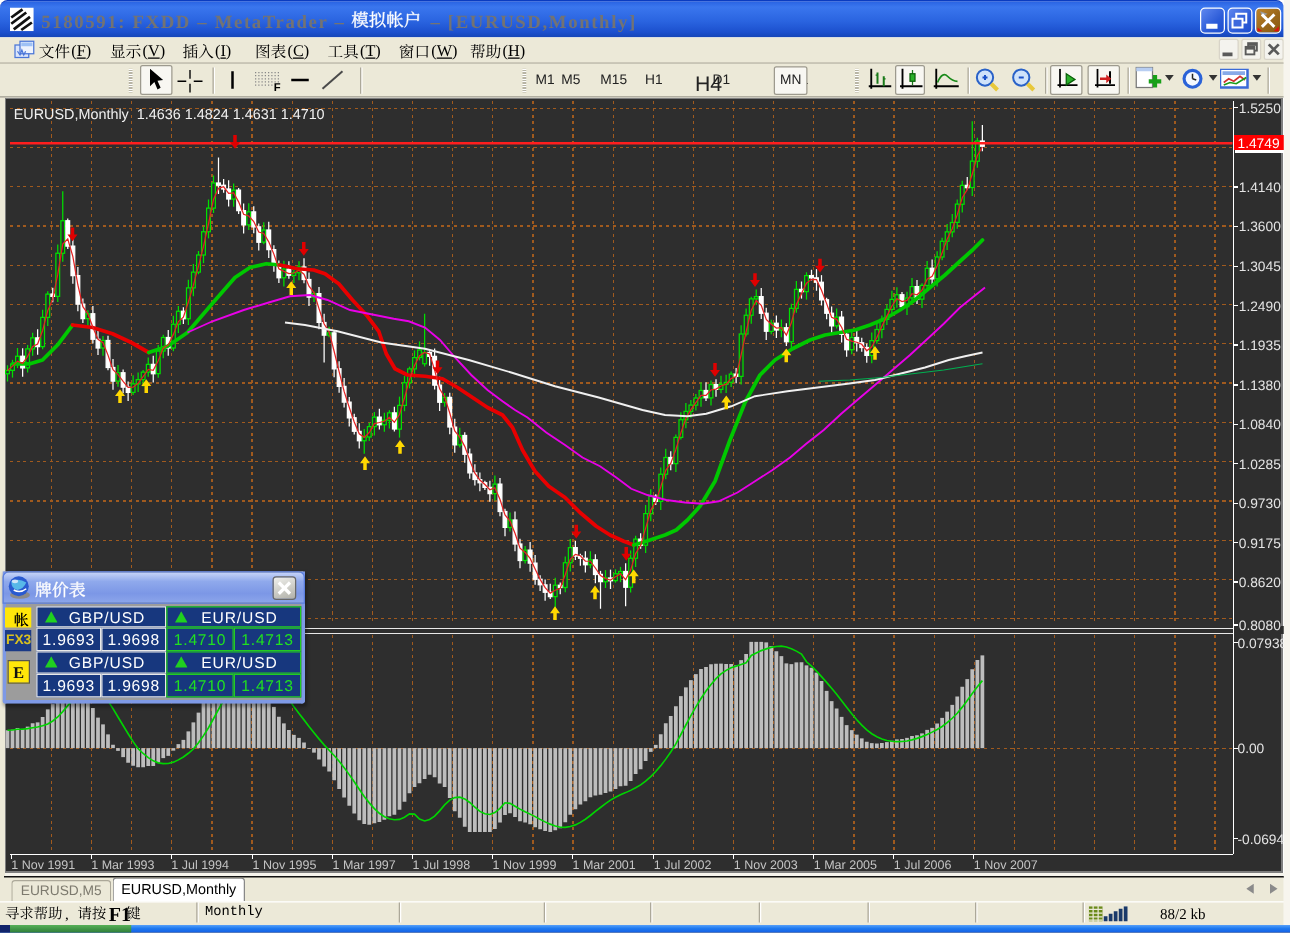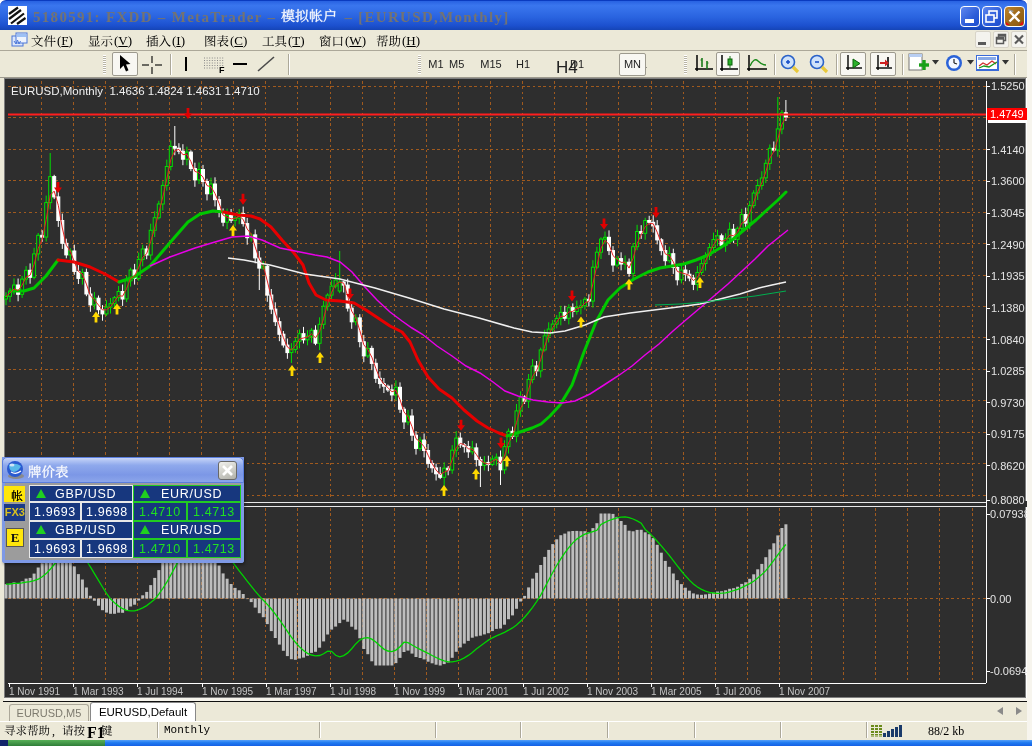--- a/index.html
+++ b/index.html
@@ -1050,21 +1050,21 @@
 <div class="abs" style="left:29px;top:539px;width:52px;height:19px;background:#17377e;border:1px solid #e8e8e8;z-index:22"></div>
 <div class="abs" style="left:81px;top:539px;width:52px;height:19px;background:#17377e;border:1px solid #e8e8e8;z-index:22"></div>
 <div class="abs" style="left:133px;top:539px;width:54px;height:19px;background:#17377e;border:1px solid #22cc22;z-index:22"></div>
 <div class="abs" style="left:187px;top:539px;width:54px;height:19px;background:#17377e;border:1px solid #22cc22;z-index:22"></div>
 <div class="abs" style="left:29px;top:542px;width:52px;text-align:center;color:#fff;font-size:12.5px;letter-spacing:0.6px;z-index:23">1.9693</div>
 <div class="abs" style="left:81px;top:542px;width:52px;text-align:center;color:#fff;font-size:12.5px;letter-spacing:0.6px;z-index:23">1.9698</div>
 <div class="abs" style="left:133px;top:542px;width:54px;text-align:center;color:#20e020;font-size:12.5px;letter-spacing:0.6px;z-index:23">1.4710</div>
 <div class="abs" style="left:187px;top:542px;width:54px;text-align:center;color:#20e020;font-size:12.5px;letter-spacing:0.6px;z-index:23">1.4713</div>
 <div class="abs" style="left:0;top:702px;width:1027px;height:19px;background:#ece9d8"></div>
 <div class="abs" style="left:9px;top:704px;width:80px;height:17px;background:#ece9d8;border:1px solid #aca899;border-bottom:none;border-radius:3px 3px 0 0;color:#7d7a6e;font-size:11px;text-align:center;line-height:16px">EURUSD,M5</div>
-<div class="abs" style="left:90px;top:702px;width:106px;height:19px;background:#fff;border:1px solid #888;border-bottom:none;border-radius:3px 3px 0 0;color:#000;font-size:11.5px;text-align:center;line-height:19px;z-index:5">EURUSD,Default</div>
+<div class="abs" style="left:90px;top:702px;width:106px;height:19px;background:#fff;border:1px solid #888;border-bottom:none;border-radius:3px 3px 0 0;color:#000;font-size:11.5px;text-align:center;line-height:19px;z-index:5">EURUSD,Monthly</div>
 <svg class="abs" style="left:997px;top:707px" width="26" height="9">
     <path d="M6,0 L0,4 L6,8 Z" fill="#8a8a8a"></path>
     <path d="M19,0 L25,4 L19,8 Z" fill="#8a8a8a"></path>
   </svg>
 <div class="abs" style="left:0;top:721px;width:1027px;height:19px;background:#ece9d8;border-top:1px solid #fff"></div>
 <svg style="position:absolute;left:4px;top:723px;z-index:10" width="48" height="15" viewBox="0 -11.73 48 15">
     <path d="M2.691 -2.898 2.576 -2.7944999999999998C3.243 -2.3115 4.0825 -1.4375 4.3125 -0.713C5.2095 -0.161 5.6925 -2.116 2.691 -2.898ZM8.786 -7.1185H2.231L2.3345 -6.785H8.786V-5.3705H1.633L1.7365 -5.0255H8.786V-4.577H8.901C9.154 -4.577 9.5335 -4.7495 9.545 -4.83V-8.4755C9.7635 -8.5215 9.9475 -8.602 10.0165 -8.693999999999999L9.0965 -9.3955L8.671 -8.9355H1.7365L1.8399999999999999 -8.602H8.786ZM10.1775 -4.232 9.613999999999999 -3.519H8.3835V-4.255C8.6365 -4.2895 8.7515 -4.3815 8.786 -4.5424999999999995L7.6129999999999995 -4.669V-3.519H0.575L0.667 -3.1854999999999998H7.6129999999999995V-0.299C7.6129999999999995 -0.1265 7.544 -0.057499999999999996 7.314 -0.057499999999999996C7.0495 -0.057499999999999996 5.6465 -0.1495 5.6465 -0.1495V0.023C6.2444999999999995 0.1035 6.578 0.1955 6.7735 0.322C6.9575 0.4485 7.0264999999999995 0.644 7.0725 0.8855C8.2455 0.782 8.3835 0.3795 8.3835 -0.253V-3.1854999999999998H10.913499999999999C11.063 -3.1854999999999998 11.177999999999999 -3.243 11.2125 -3.3695C10.8215 -3.7375 10.1775 -4.232 10.1775 -4.232Z M18.572499999999998 -9.2575 18.4575 -9.154C18.998 -8.809 19.642 -8.142 19.8375 -7.5785C20.654 -7.1415 21.0795 -8.8205 18.572499999999998 -9.2575ZM13.593 -6.187 13.4665 -6.0835C14.0415 -5.5315 14.743 -4.5885 14.927 -3.864C15.777999999999999 -3.243 16.399 -5.0945 13.593 -6.187ZM17.618000000000002 -0.276V-5.5315C18.377 -2.7255 19.7915 -1.265 21.5855 -0.184C21.712 -0.552 21.965 -0.8049999999999999 22.287 -0.8624999999999999L22.3215 -0.9775C21.067999999999998 -1.518 19.814500000000002 -2.3115 18.86 -3.6109999999999998C19.734 -4.2205 20.619500000000002 -5.037 21.16 -5.6005C21.413 -5.543 21.5165 -5.5889999999999995 21.597 -5.704L20.5275 -6.3365C20.148 -5.635 19.412 -4.577 18.7105 -3.8064999999999998C18.2505 -4.4735 17.871 -5.2785 17.618000000000002 -6.2215V-6.8885H22.0455C22.2065 -6.8885 22.333 -6.946 22.356 -7.0725C21.965 -7.4405 21.3325 -7.9235 21.3325 -7.9235L20.7805 -7.2335H17.618000000000002V-9.177C17.9055 -9.222999999999999 17.9975 -9.3265 18.0205 -9.4875L16.859 -9.6025V-7.2335H12.19L12.2935 -6.8885H16.859V-3.772C14.972999999999999 -2.6795 13.1215 -1.656 12.350999999999999 -1.288L13.133 -0.437C13.2365 -0.506 13.294 -0.6325 13.3055 -0.7705C14.8235 -1.8745 15.996500000000001 -2.7944999999999998 16.859 -3.496V-0.345C16.859 -0.161 16.79 -0.0805 16.56 -0.0805C16.284 -0.0805 14.95 -0.184 14.95 -0.184V0.0C15.525 0.0805 15.8585 0.184 16.054000000000002 0.3105C16.2265 0.437 16.2955 0.6325 16.33 0.874C17.48 0.759 17.618000000000002 0.3565 17.618000000000002 -0.276Z M28.3475 -4.0595V-3.059H25.944L25.1275 -3.4385V0.483H25.2425C25.553 0.483 25.875 0.3105 25.875 0.2415V-2.7255H28.3475V0.9199999999999999H28.497C28.761499999999998 0.9199999999999999 29.095 0.7474999999999999 29.095 0.667V-2.7255H31.602V-0.621C31.602 -0.45999999999999996 31.5675 -0.40249999999999997 31.372 -0.40249999999999997C31.1535 -0.40249999999999997 30.176000000000002 -0.4715 30.176000000000002 -0.483V-0.3105C30.6245 -0.2415 30.866 -0.138 31.0155 -0.0345C31.1535 0.0805 31.1995 0.2645 31.234 0.483C32.2345 0.391 32.361000000000004 0.0345 32.361000000000004 -0.5175V-2.5645C32.591 -2.6105 32.786500000000004 -2.7025 32.867 -2.806L31.866500000000002 -3.542L31.487000000000002 -3.059H29.095V-3.657C29.348 -3.6915 29.4515 -3.795 29.4745 -3.9445ZM26.082 -9.613999999999999V-8.5215H23.6325L23.7245 -8.188H26.082V-7.199H23.9545L24.0465 -6.8655H26.082V-6.7044999999999995C26.082 -6.394 26.059 -6.1065 26.012999999999998 -5.8305H23.4945L23.5865 -5.497H25.9325C25.691 -4.6575 25.1045 -3.956 23.874 -3.4154999999999998L24.0005 -3.2544999999999997C25.6335 -3.795 26.3695 -4.554 26.657 -5.497H29.1295C29.302 -5.497 29.417 -5.5545 29.4515 -5.681C29.0605 -6.0375 28.451 -6.532 28.451 -6.532L27.9105 -5.8305H26.7375C26.795 -6.1065 26.818 -6.4055 26.818 -6.7044999999999995V-6.8655H28.75C28.887999999999998 -6.8655 29.014499999999998 -6.923 29.049 -7.0495C28.681 -7.383 28.106 -7.843 28.106 -7.843L27.6115 -7.199H26.818V-8.188H29.0835C29.2445 -8.188 29.3595 -8.2455 29.394 -8.372C29.014499999999998 -8.7285 28.428 -9.2 28.428 -9.2L27.899 -8.5215H26.818V-9.2C27.094 -9.246 27.174500000000002 -9.338 27.209 -9.499ZM29.9 -9.154V-3.542H30.015C30.36 -3.542 30.6015 -3.7375 30.6015 -3.795V-8.809H32.591C32.315 -8.2225 31.9125 -7.4405 31.636499999999998 -6.992C32.522 -6.4399999999999995 32.936 -5.934 32.936 -5.3934999999999995C32.936 -5.129 32.844 -5.0024999999999995 32.683 -4.922C32.579499999999996 -4.8645 32.476 -4.853 32.315 -4.853C32.0965 -4.853 31.648 -4.853 31.349 -4.853V-4.6805C31.648 -4.646 31.878 -4.5885 31.993000000000002 -4.5195C32.085 -4.439 32.131 -4.2435 32.131 -4.0595C33.2235 -4.1055 33.649 -4.4965 33.6375 -5.244C33.626 -5.8765 33.143 -6.486 31.935499999999998 -7.015C32.384 -7.429 32.982 -8.1995 33.338499999999996 -8.648C33.6145 -8.648 33.7755 -8.671 33.8675 -8.74L33.085499999999996 -9.5795L32.614 -9.154H30.7395L29.9 -9.5105Z M41.5725 -9.4875C41.5725 -8.4985 41.5725 -7.555499999999999 41.5495 -6.6585H39.652L39.7555 -6.325H41.538C41.411500000000004 -3.4385 40.825 -1.0925 38.1225 0.69L38.283500000000004 0.8855C41.5035 -0.8624999999999999 42.136 -3.3465 42.2855 -6.325H44.321C44.2175 -2.967 43.999 -0.667 43.5965 -0.276C43.4585 -0.1495 43.3665 -0.11499999999999999 43.1365 -0.11499999999999999C42.8835 -0.11499999999999999 42.044 -0.1955 41.538 -0.253L41.5265 -0.046C41.975 0.0345 42.4695 0.161 42.6535 0.276C42.8145 0.40249999999999997 42.8605 0.6095 42.8605 0.8395C43.378 0.8395 43.838 0.6785 44.1485 0.3335C44.689 -0.2875 44.9535 -2.576 45.045500000000004 -6.233C45.287 -6.2675 45.4365 -6.325 45.5285 -6.417L44.6545 -7.153L44.206 -6.6585H42.297C42.3315 -7.4174999999999995 42.3315 -8.211 42.343 -9.039C42.6075 -9.084999999999999 42.7225 -9.2 42.7455 -9.361ZM36.5585 -8.3605H38.6055V-6.3825H36.5585ZM34.8105 -1.012 35.213 0.023C35.328 -0.0115 35.4315 -0.11499999999999999 35.489 -0.253C37.628 -0.9085 39.215 -1.472 40.3765 -1.8975L40.3305 -2.0815L39.3185 -1.863V-8.2225C39.5485 -8.2685 39.7325 -8.3605 39.8015 -8.4525L38.916 -9.1655L38.4905 -8.7055H36.6965L35.857 -9.084999999999999V-1.1844999999999999ZM36.5585 -6.0375H38.6055V-4.0135H36.5585ZM36.5585 -3.6685H38.6055V-1.7249999999999999L36.5585 -1.311Z" fill="#000"></path>
   </svg>
 <div class="abs" style="left:52px;top:724px;font-family:'Liberation Serif',serif;font-size:12px">, </div>
 <svg style="position:absolute;left:62px;top:723px;z-index:10" width="25" height="15" viewBox="0 -11.73 25 15">

